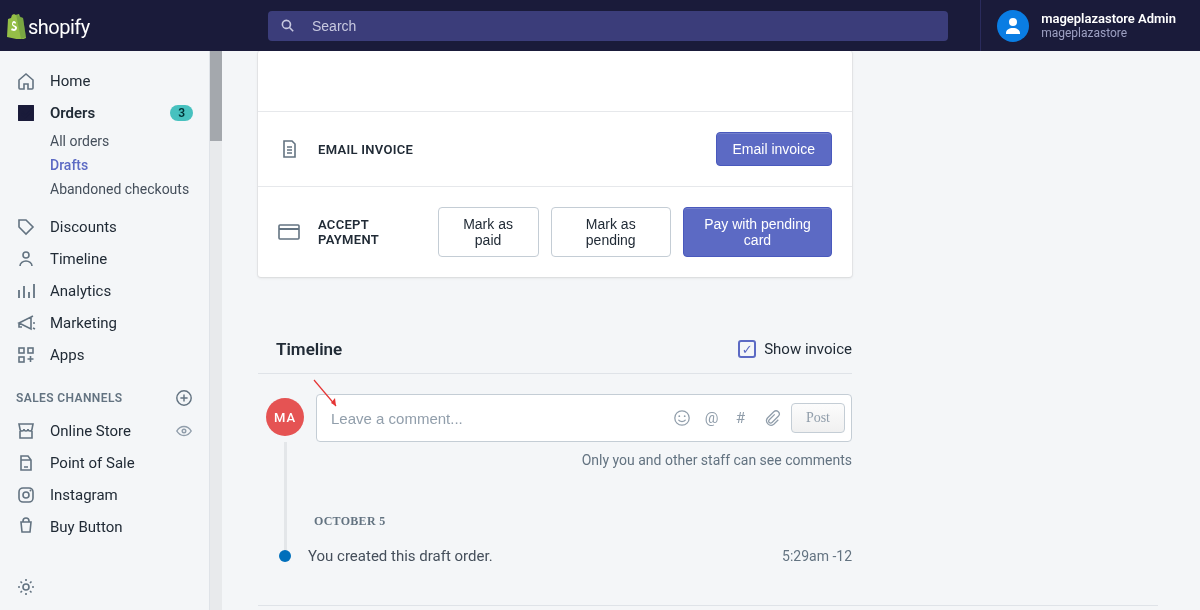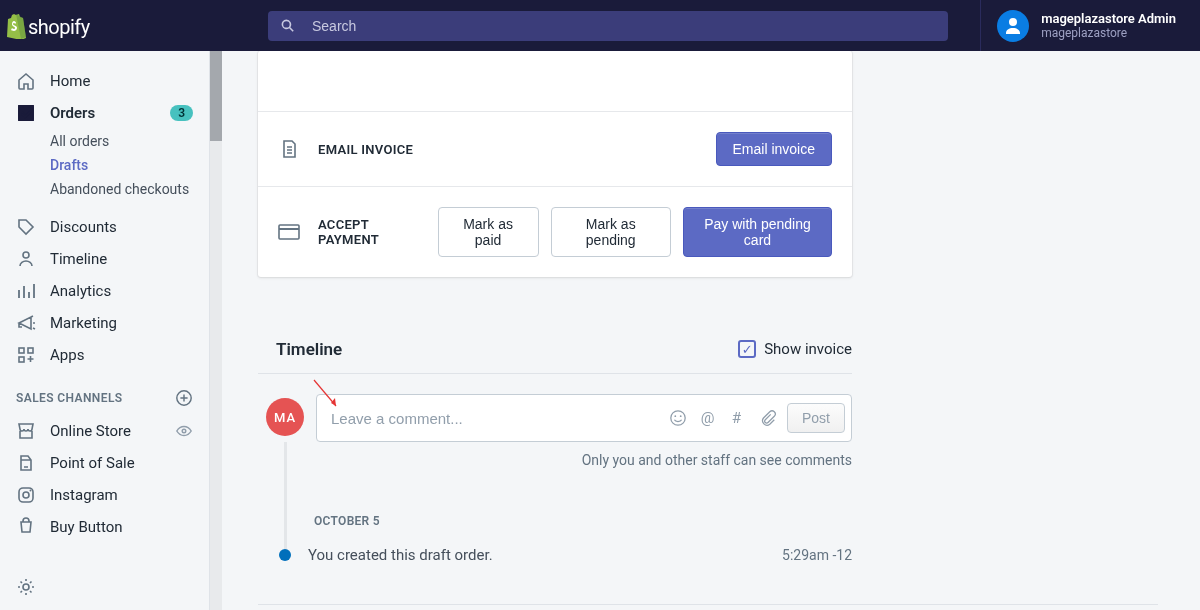--- a/index.html
+++ b/index.html
@@ -42,42 +42,42 @@
     .card-row { display: flex; align-items: center; padding: 20px; gap: 18px; border-top: 1px solid #e6e8eb; }
     .card-row:first-child { border-top: none; }
     .card-row-icon { width: 22px; height: 22px; color: #637381; display: flex; align-items: center; justify-content: center; }
     .card-row-title { font-size: 13px; font-weight: 600; color: #212b36; letter-spacing: 0.3px; }
     .card-row-actions { margin-left: auto; display: flex; gap: 12px; }
     .top-empty { height: 60px; }
     
     .btn { padding: 8px 16px; border-radius: 4px; font-size: 14px; cursor: pointer; border: 1px solid transparent; font-weight: 400; }
     .btn-secondary { background: #fff; border-color: #c4cdd5; color: #212b36; }
     .btn-primary { background: #5c6ac4; color: #fff; border-color: #4959bd; box-shadow: inset 0 1px 0 rgba(255,255,255,0.15); }
-    .btn-post { background: linear-gradient(#fcfcfc,#f0f0f0); border: 1px solid #c4cdd5; color: #919eab; padding: 6px 14px; cursor: default; }
+    .btn-post { background: linear-gradient(#fcfcfc,#f0f0f0); border: 1px solid #c4cdd5; color: #919eab; padding: 6px 14px; cursor: default; font-family: Liberation Serif, serif; }
     
     .timeline-section { max-width: 594px; }
     .timeline-header { display: flex; justify-content: space-between; align-items: center; padding: 42px 0 14px 18px; }
     .timeline-title { font-size: 17px; font-weight: 600; color: #212b36; }
     .show-comments { display: flex; align-items: center; gap: 8px; font-size: 15px; color: #212b36; }
     .checkbox { width: 18px; height: 18px; border: 2px solid #5c6ac4; border-radius: 3px; display: flex; align-items: center; justify-content: center; }
     .checkbox-check { color: #5c6ac4; font-size: 13px; }
     .timeline-divider { border-top: 1px solid #dfe3e8; margin: 0 0 0 0; }
     
     .comment-box-wrap { position: relative; padding: 20px 0 4px 0; }
     .avatar-ma { position: absolute; left: 8px; top: 24px; width: 38px; height: 38px; border-radius: 50%; background: #e55353; color: #fff; display: flex; align-items: center; justify-content: center; font-size: 13px; font-weight: 500; letter-spacing: 1px; z-index: 2; }
     .comment-box { margin-left: 58px; border: 1px solid #c4cdd5; border-radius: 4px; display: flex; align-items: center; padding: 8px 6px 8px 14px; gap: 10px; background: #fff; }
     .comment-input { border: none; outline: none; flex: 1; font-size: 15px; color: #212b36; }
     .comment-input::placeholder { color: #919eab; }
     .comment-icons { display: flex; gap: 12px; color: #919eab; align-items: center; }
     .comment-hint { text-align: right; color: #637381; font-size: 14px; padding: 10px 0 0 0; }
     .arrow-annotation { position: absolute; left: 50px; top: 2px; pointer-events: none; z-index: 3; }
     
     .timeline-body { position: relative; margin-left: 26px; padding-bottom: 20px; }
     .timeline-line { position: absolute; left: 0; top: -30px; bottom: 28px; width: 3px; background: #e3e6e9; }
-    .timeline-date { font-size: 12px; font-weight: 600; color: #637381; letter-spacing: 0.3px; padding: 42px 0 18px 30px; }
+    .timeline-date { font-size: 12px; font-weight: 600; color: #637381; letter-spacing: 0.3px; padding: 42px 0 18px 30px; font-family: Liberation Serif, serif; }
     .timeline-event { display: flex; align-items: center; gap: 16px; position: relative; }
     .timeline-dot { width: 12px; height: 12px; border-radius: 50%; background: #006fbb; position: absolute; left: -5px; }
     .timeline-event-text { color: #454f5b; font-size: 15px; padding-left: 24px; }
     .timeline-event-time { margin-left: auto; color: #637381; font-size: 14px; }
     
     .bottom-bar { display: flex; justify-content: space-between; border-top: 1px solid #dfe3e8; padding: 20px 0 0 0; max-width: 900px; margin-top: 20px; }
     
     svg { display: block; }
   </style>
 </head>

